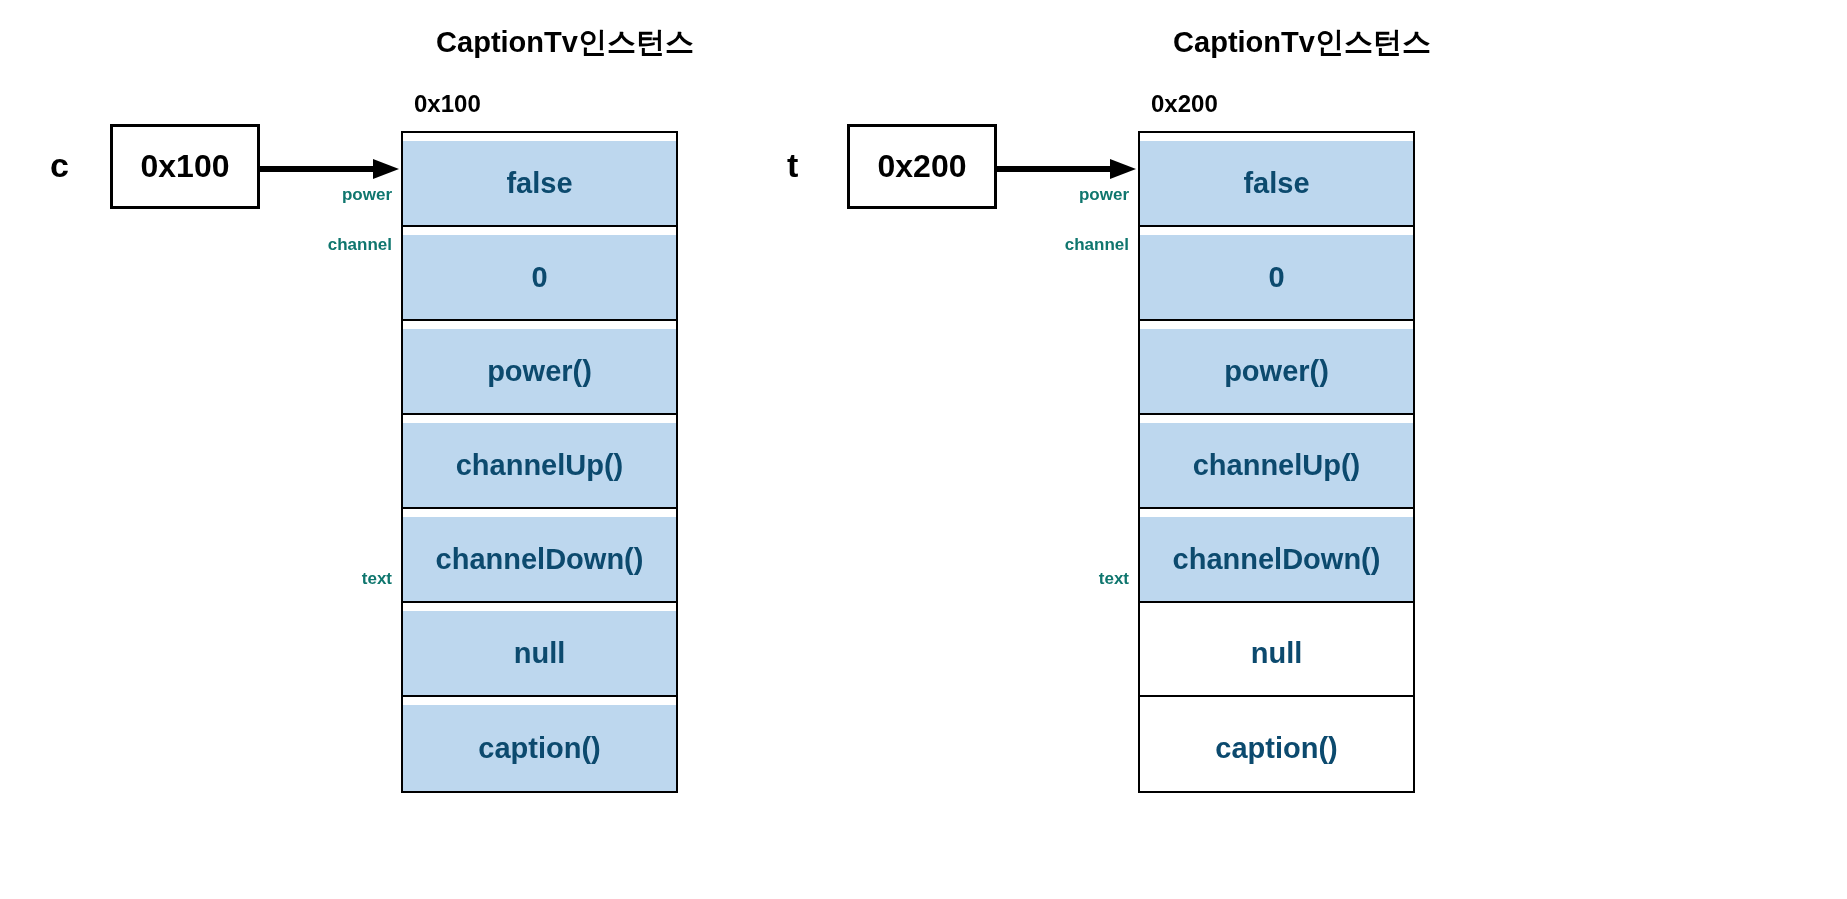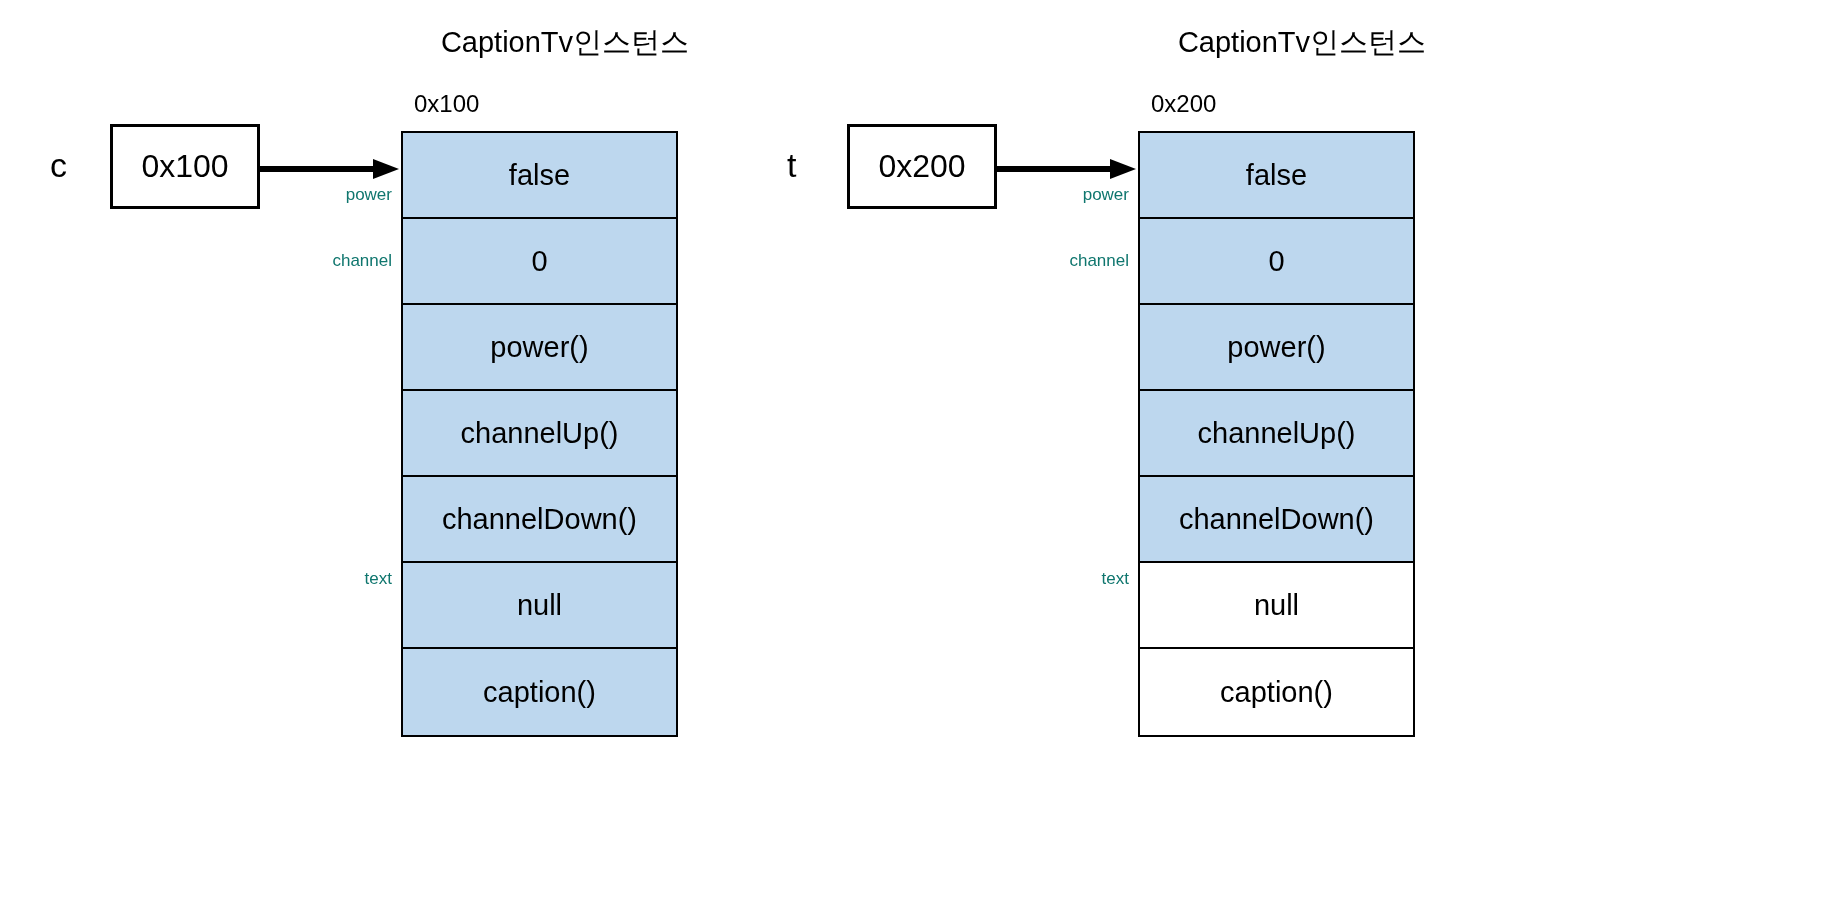--- a/index.html
+++ b/index.html
@@ -17,20 +17,21 @@
     color: #000000;
     -webkit-font-smoothing: antialiased;
   }
 
   .canvas {
     position: absolute;
     left: 0;
     top: 0;
     width: 1847px;
     height: 739px;
+    font-weight: bold;
   }
 
   
   .group {
     position: absolute;
     top: 0;
     width: 880px;
     height: 899px;
   }
   .group.left  { left: 0px; }
@@ -118,42 +119,43 @@
   .field-label {
     position: absolute;
     right: 488px;
     font-size: 17px;
     line-height: 1;
     text-align: center;
     white-space: nowrap;
     color: #0f766e;
   }
   .field-label.power   { top: 186px; }
-  .field-label.channel { top: 252px; }
+  .field-label.channel { top: 236px; }
   .field-label.text    { top: 570px; }
 
   
   .obj-table {
     position: absolute;
     top: 131px;
     left: 401px;
     width: 277px;
     border: 2px solid #000;
     box-sizing: border-box;
     background: #ffffff;
   }
   .obj-row {
     height: 86px;
     box-sizing: border-box;
     border-bottom: 2px solid #000;
     display: flex;
     align-items: center;
     justify-content: center;
     font-size: 29px;
-    color: #000000;
+    color: #0c4a6e;
+    margin-top: 8px;
   }
   .obj-row:last-child {
     border-bottom: none;
   }
   .obj-row.filled {
     background: #bdd7ee;
   }
   .obj-row.empty {
     background: #ffffff;
   }

